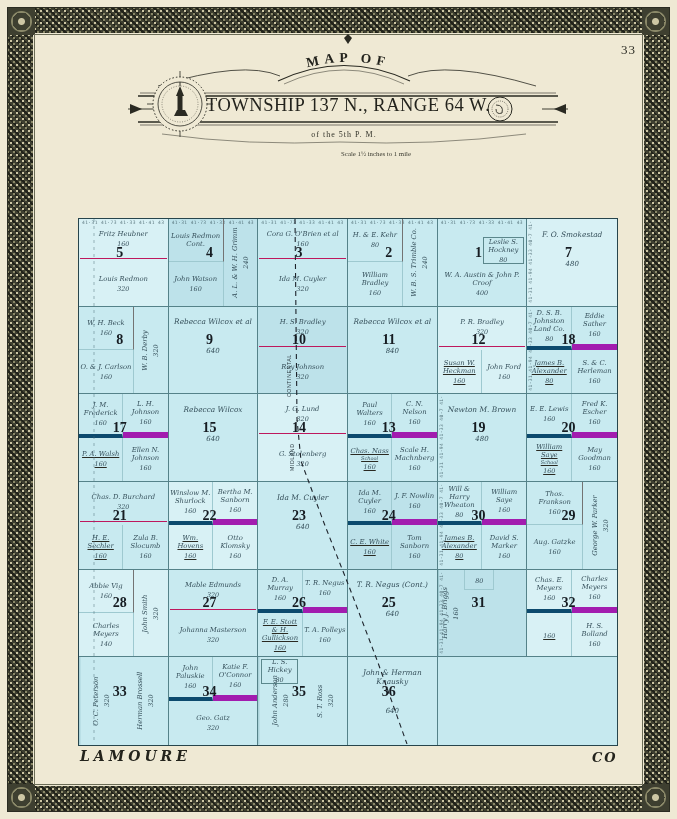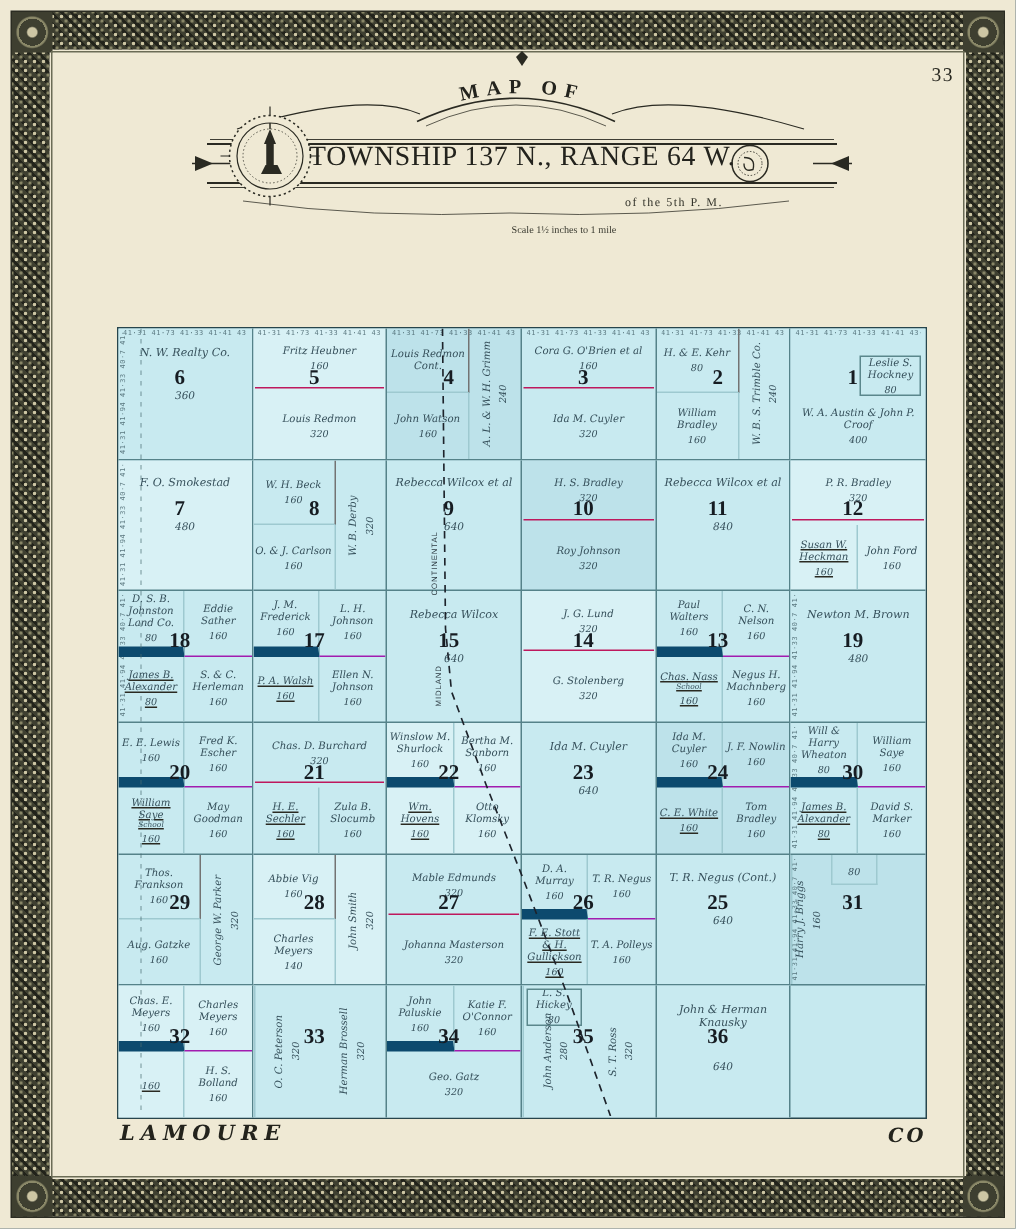--- a/index.html
+++ b/index.html
@@ -22,21 +22,21 @@
   .corner.tl{left:8px;top:8px}.corner.tr{right:8px;top:8px}
   .corner.bl{left:8px;bottom:8px}.corner.br{right:8px;bottom:8px}
 
   .page-number{position:absolute;top:42px;left:621px;font-size:13px;letter-spacing:1px;}
 
   
   .title-block{position:absolute;left:128px;top:34px;width:440px;height:130px;}
   .title-block svg{position:absolute;inset:0;}
   .title-main{position:absolute;top:61px;left:78px;width:276px;text-align:center;
       font-size:18.5px;letter-spacing:.5px;color:#23231d;white-space:nowrap;}
-  .title-sub{position:absolute;top:96px;left:78px;width:276px;text-align:right;
+  .title-sub{position:absolute;top:96px;left:78px;width:276px;text-align:center;
       font-size:8px;letter-spacing:1px;color:#33332a;}
   .title-scale{position:absolute;top:116px;left:110px;width:276px;text-align:center;
       font-size:6.8px;color:#3a3a30;}
 
   
   .map{position:absolute;left:78px;top:218px;width:540px;height:528px;
        border:1.6px solid #27454c;background:#c6e9ef;box-sizing:border-box;}
   .grid{position:absolute;inset:0;display:grid;grid-template-columns:repeat(6,1fr);
         grid-template-rows:repeat(6,1fr);}
   .cell{position:relative;border-right:1.4px solid #558289;border-bottom:1.4px solid #558289;
@@ -56,22 +56,22 @@
   .p{position:absolute;display:flex;flex-direction:column;align-items:center;justify-content:center;
      text-align:center;line-height:1.12;box-sizing:border-box;z-index:2;overflow:hidden;padding:1px;}
   .pn{font:italic 6.8px "DejaVu Serif",serif;color:#36505b;}
   .pa{font:italic 6.4px "DejaVu Serif",serif;color:#36505b;margin-top:2px;}
   .pnote{font:italic 5px "DejaVu Serif",serif;color:#36505b;}
   .pos-full{inset:1px;justify-content:flex-start;padding-top:11%;}
   .pos-full .pn{font-size:7.4px}
   .pos-full .pa{margin-top:21px;font-size:7px}
   .pos-top{left:1px;right:1px;top:1px;height:45%;border-bottom:1px solid #be185d;}
   .pos-bottom{left:1px;right:1px;bottom:1px;height:48%;}
-  .pos-tl{left:0;top:0;width:50%;height:50%;border-right:1px solid #9ec9d0;border-bottom:7px solid #0c4a6e;}
-  .pos-tr{right:0;top:0;width:50%;height:50%;border-bottom:1px solid #a21caf;}
+  .pos-tl{left:0;top:0;width:50%;height:50%;border-right:1px solid #9ec9d0;border-bottom:4px solid #0c4a6e;}
+  .pos-tr{right:0;top:0;width:50%;height:50%;border-bottom:6px solid #a21caf;}
   .pos-bl{left:0;bottom:0;width:50%;height:50%;border-right:1px solid #9ec9d0;text-decoration:underline;}
   .pos-br{right:0;bottom:0;width:50%;height:50%;}
   .pos-tl-wide{left:0;top:0;width:62%;height:50%;border-right:1px solid #737373;border-bottom:1px solid #9ec9d0;}
   .pos-bl-wide{left:0;bottom:0;width:62%;height:50%;border-right:1px solid #9ec9d0;}
   .pos-strip-right{right:0;top:0;width:38%;height:100%;}
   .pos-strip-left{left:0;top:0;width:26%;height:100%;border-right:1px solid #9ec9d0;}
   .pos-v-left{left:0;top:0;width:50%;height:100%;border-right:1px solid #9ec9d0;}
   .pos-v-right{right:0;top:0;width:50%;height:100%;}
   .pos-tr-small{right:3%;top:21%;width:46%;height:31%;border:1px solid #5b878c;}
   .pos-tl-small{left:3%;top:2%;width:42%;height:28%;border:1px solid #5b878c;}
@@ -145,29 +145,20 @@
         <textPath href="#arcp" startOffset="50%" text-anchor="middle">MAP OF</textPath>
       </text>
     </svg>
     <div class="title-main">TOWNSHIP 137 N., RANGE 64 W.</div>
     <div class="title-sub">of the 5th P. M.</div>
     <div class="title-scale">Scale 1½ inches to 1 mile</div>
   </div>
 
   <div class="map">
     <div id="grid" class="grid">
-        <div class="cell">
-          <div class="edge edge-top">41·31 41·73 41·33 41·41 43·00 40·97 40·3 41·7</div>
-          <div class="edge edge-left">41·31 41·94 41·33 40·7 41·7</div>
-          <div class="p pos-full">
-            <div class="pn">N. W. Realty Co.</div>
-            <div class="pa">360</div>
-          </div>
-          <div class="snum">6</div>
-        </div>
         <div class="cell t1">
           <div class="edge edge-top">41·31 41·73 41·33 41·41 43·00 40·97 40·3 41·7</div>
           <div class="p pos-top">
             <div class="pn">Fritz Heubner</div>
             <div class="pa">160</div>
           </div>
           <div class="p pos-bottom">
             <div class="pn">Louis Redmon</div>
             <div class="pa">320</div>
           </div>
@@ -356,21 +347,21 @@
           <div class="p pos-tr">
             <div class="pn">C. N. Nelson</div>
             <div class="pa">160</div>
           </div>
           <div class="p pos-bl">
             <div class="pn">Chas. Nass</div>
             <div class="pnote">School</div>
             <div class="pa">160</div>
           </div>
           <div class="p pos-br">
-            <div class="pn">Negus H. Machnberg</div>
+            <div class="pn">Scale H. Machnberg</div>
             <div class="pa">160</div>
           </div>
           <div class="snum">13</div>
         </div>
         <div class="cell">
           <div class="edge edge-left">41·31 41·94 41·33 40·7 41·7</div>
           <div class="p pos-full">
             <div class="pn">Newton M. Brown</div>
             <div class="pa">480</div>
           </div>
@@ -444,21 +435,21 @@
           </div>
           <div class="p pos-tr">
             <div class="pn">J. F. Nowlin</div>
             <div class="pa">160</div>
           </div>
           <div class="p pos-bl">
             <div class="pn">C. E. White</div>
             <div class="pa">160</div>
           </div>
           <div class="p pos-br">
-            <div class="pn">Tom Bradley</div>
+            <div class="pn">Tom Sanborn</div>
             <div class="pa">160</div>
           </div>
           <div class="snum">24</div>
         </div>
         <div class="cell">
           <div class="edge edge-left">41·31 41·94 41·33 40·7 41·7</div>
           <div class="p pos-tl">
             <div class="pn">Will &amp; Harry Wheaton</div>
             <div class="pa">80</div>
           </div>

